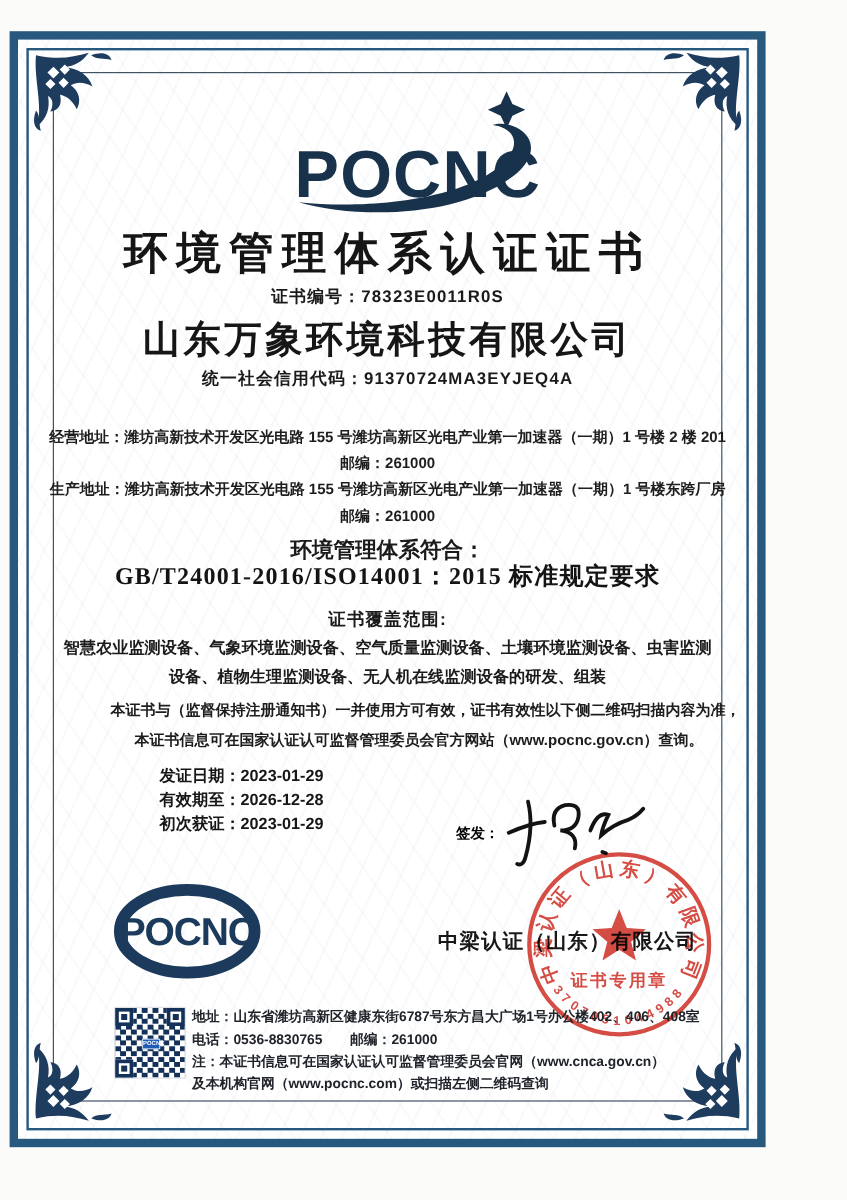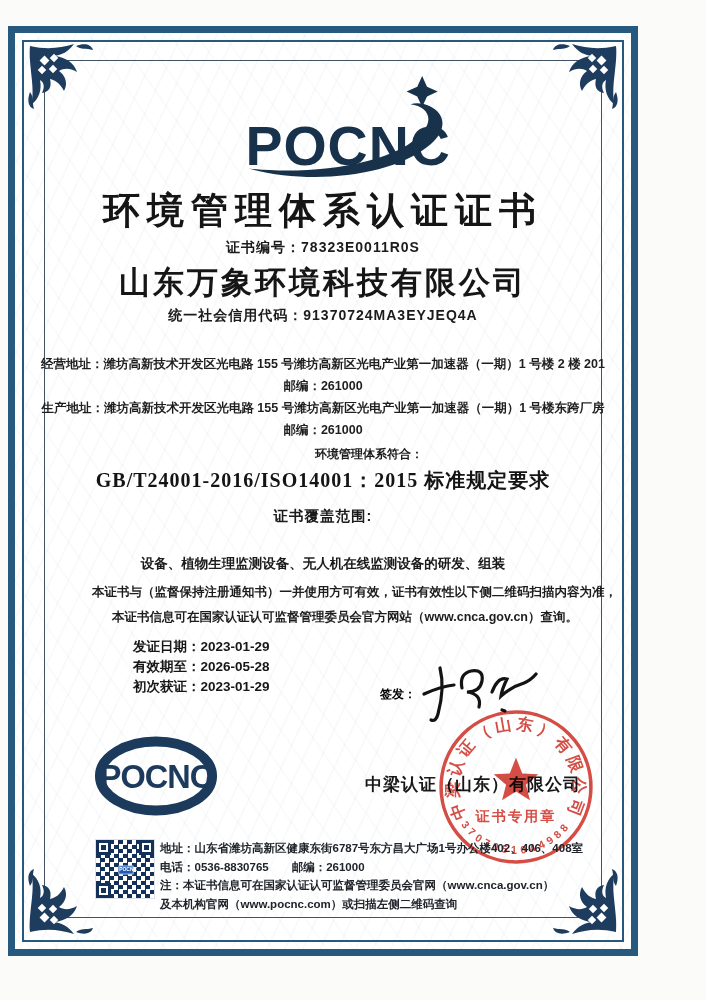--- a/index.html
+++ b/index.html
@@ -17,21 +17,21 @@
   .orn.bl{left:18px;bottom:20px;transform:scaleY(-1);}
   .orn.br{right:18px;bottom:20px;transform:scale(-1,-1);}
   .t{position:absolute;left:0;width:100%;text-align:center;color:#1b1b1b;font-weight:bold;white-space:nowrap;}
   .logo-top{position:absolute;left:220px;top:48px;width:250px;height:112px;}
   .title{top:160px;font-size:37px;letter-spacing:7px;color:#151515;}
   .certno{top:213px;font-size:14px;letter-spacing:1px;}
   .company{top:236px;font-size:31px;letter-spacing:3px;color:#161616;}
   .credit{top:281px;font-size:14px;letter-spacing:1px;}
   .addr{font-size:12.5px;color:#1e1e1e;}
   .a1{top:306px;} .a2{top:330px;} .a3{top:352px;} .a4{top:374px;} .a5{top:396px;}
-  .sysline{top:420px;font-size:12px;margin-left:46px;}
+  .sysline{top:420px;font-size:18px;}
   .standard{top:441px;font-size:20px;font-family:"Liberation Serif","DejaVu Serif",serif;letter-spacing:1px;color:#141414;}
   .scopelabel{top:481px;font-size:14.5px;letter-spacing:1px;}
   .scope1{top:505px;font-size:13.5px;} .scope2{top:529px;font-size:13.5px;}
   .note{position:absolute;font-size:12.5px;font-weight:bold;color:#1d1d1d;white-space:nowrap;}
   .n1{left:84px;top:558px;} .n2{left:104px;top:583px;}
   .dates{position:absolute;left:125px;top:611px;font-size:13.5px;font-weight:bold;line-height:20px;color:#161616;}
   .signlabel{position:absolute;left:372px;top:660px;font-size:12px;font-weight:bold;}
   .signature{position:absolute;left:402px;top:632px;width:130px;height:72px;}
   .logo-oval{position:absolute;left:84px;top:706px;width:128px;height:88px;}
   .issuer{position:absolute;left:357px;top:747px;font-size:17px;font-weight:bold;letter-spacing:1px;color:#181818;white-space:nowrap;}
@@ -120,28 +120,29 @@
   <div class="t credit">统一社会信用代码：91370724MA3EYJEQ4A</div>
 
   <div class="t addr a2">经营地址：潍坊高新技术开发区光电路 155 号潍坊高新区光电产业第一加速器（一期）1 号楼 2 楼 201</div>
   <div class="t addr a3">邮编：261000</div>
   <div class="t addr a4">生产地址：潍坊高新技术开发区光电路 155 号潍坊高新区光电产业第一加速器（一期）1 号楼东跨厂房</div>
   <div class="t addr a5">邮编：261000</div>
 
   <div class="t sysline">环境管理体系符合：</div>
   <div class="t standard">GB/T24001-2016/ISO14001：2015 标准规定要求</div>
   <div class="t scopelabel">证书覆盖范围:</div>
+  <div class="t scope1">智慧农业监测设备、气象环境监测设备、空气质量监测设备、土壤环境监测设备、虫害监测</div>
   <div class="t scope2">设备、植物生理监测设备、无人机在线监测设备的研发、组装</div>
 
   <div class="note n1">本证书与（监督保持注册通知书）一并使用方可有效，证书有效性以下侧二维码扫描内容为准，</div>
-  <div class="note n2">本证书信息可在国家认证认可监督管理委员会官方网站（www.cnca.gov.cn）查询。</div>
+  <div class="note n2">本证书信息可在国家认证认可监督管理委员会官方网站（www.pocnc.gov.cn）查询。</div>
 
   <div class="dates">
     <div>发证日期：2023-01-29</div>
-    <div>有效期至：2026-05-28</div>
+    <div>有效期至：2026-12-28</div>
     <div>初次获证：2023-01-29</div>
   </div>
 
   <div class="signlabel">签发：</div>
   <svg class="signature" viewBox="0 0 130 72">
     <g fill="none" stroke="#131313" stroke-width="3.2" stroke-linecap="round">
       <path d="M14,36 q18,-8 30,-9"></path>
       <path d="M30,10 q5,20 -2,46 q-2,8 -7,6"></path>
       <path d="M52,30 q-3,-14 9,-17 q13,-2 11,10 q-2,11 -15,11 q15,2 12,15"></path>
       <path d="M82,34 q6,-16 15,-13 q-5,10 -6,17 q10,-9 23,-13 q7,-3 12,-9"></path>

